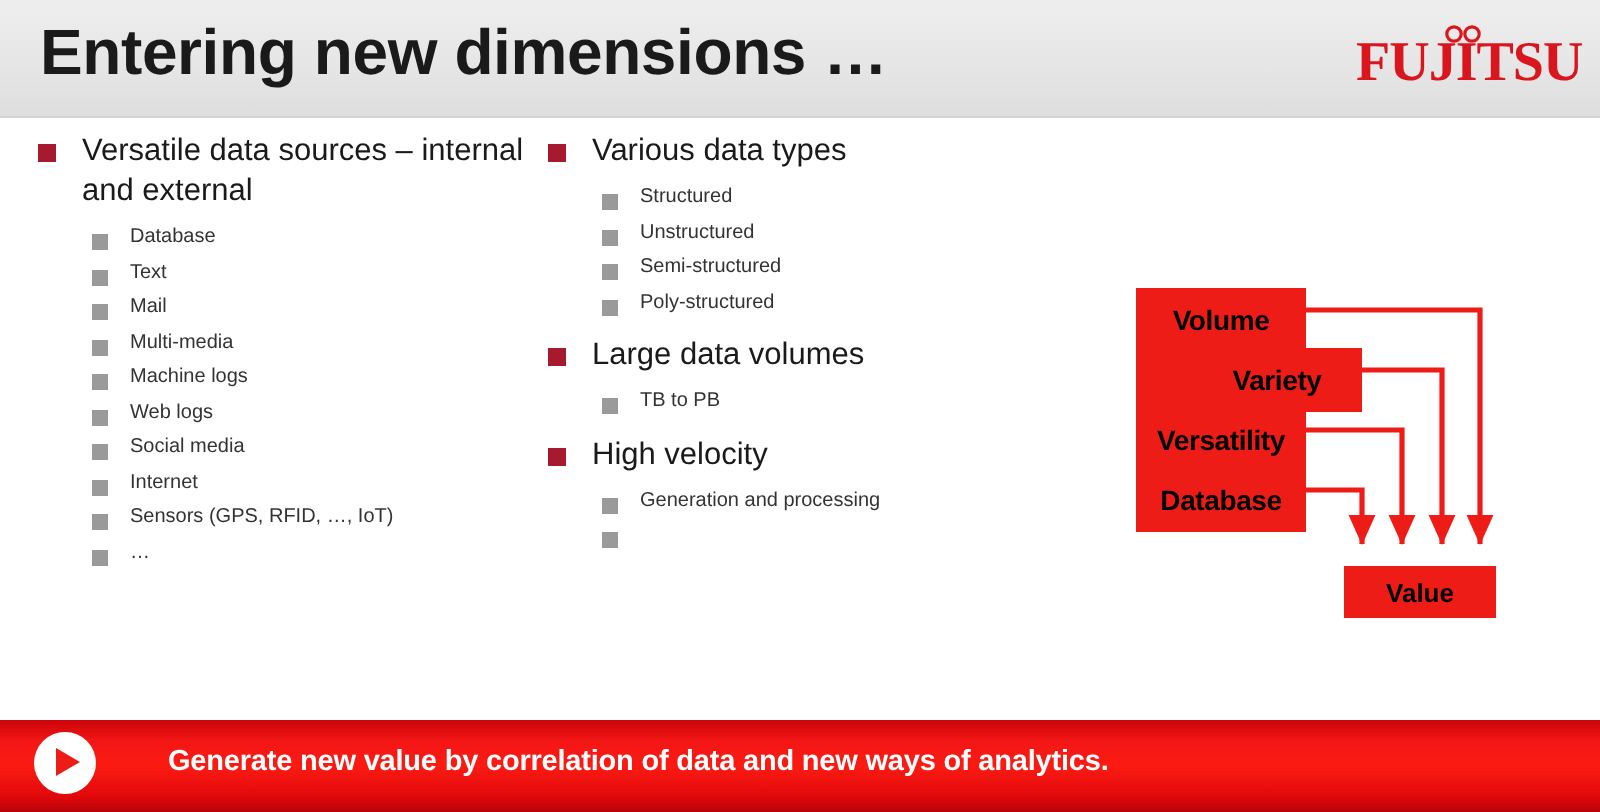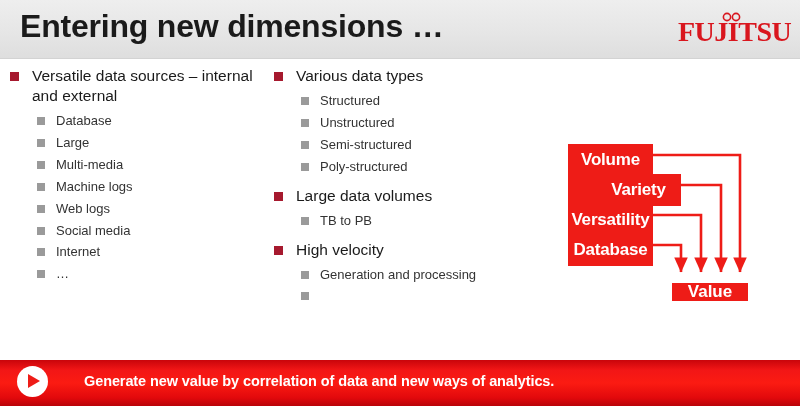--- a/index.html
+++ b/index.html
@@ -41,21 +41,21 @@
     white-space:nowrap;
     font-family:"Liberation Serif", serif;
   }
   .logo-mark{
     position:absolute;left:44px;top:0px;
     width:22px;height:10px;
   }
 
   
   .col{position:absolute;top:66px;}
-  .col-a{left:8px;width:250px;}
+  .col-a{left:17px;width:250px;}
   .col-b{left:272px;width:250px;}
 
   ul.lvl1{list-style:none;margin:0;padding:0;}
   ul.lvl2{list-style:none;margin:0 0 0 0;padding:0;}
 
   li.l1{
     position:relative;
     padding-left:24px;
     margin:0 0 6px 0;
     font-size:15.5px;
@@ -63,51 +63,51 @@
     line-height:1.30;
   }
   li.l1 > .bullet{
     position:absolute;left:2px;top:6px;
     width:9px;height:9px;background:#a6192e;
   }
   li.l2{
     position:relative;
     padding-left:24px;
     margin:0 0 3px 0;
-    font-size:13px;
+    font-size:10px;
     color:#333333;
     line-height:1.45;
   }
   li.l2 > .bullet{
     position:absolute;left:5px;top:5px;
     width:8px;height:8px;background:#9a9a9a;
   }
   .sub-wrap{margin-top:5px;margin-bottom:8px;margin-left:24px;}
   .grp{margin-bottom:9px;}
 
   
   .diagram{
     position:absolute;left:540px;top:120px;
     width:260px;height:215px;
   }
   .vbox{
     position:absolute;
     width:85px;height:32px;
     background:#ee1c17;
-    color:#ffffff;
-    font-size:17px;font-weight:700;
+    color:#000000;
+    font-size:14px;font-weight:700;
     display:flex;align-items:center;justify-content:center;
     letter-spacing:-0.2px;
   }
   .valuebox{
     position:absolute;
-    width:76px;height:18px;
+    width:76px;height:26px;
     background:#ee1c17;
-    color:#ffffff;
-    font-size:17px;font-weight:700;
+    color:#000000;
+    font-size:13px;font-weight:700;
     display:flex;align-items:center;justify-content:center;
   }
   .diagram svg{position:absolute;left:0;top:0;}
 
   
   .banner{
     position:absolute;left:0;bottom:0;width:800px;height:46px;
     background:linear-gradient(180deg,#c9050b 0%,#f21616 22%,#fb1b12 50%,#e2090c 82%,#b90309 100%);
   }
   .banner-text{
@@ -147,27 +147,28 @@
   <div class="col col-a">
     <ul class="lvl1">
       <li class="l1">
         <span class="bullet"></span>
         <span>Versatile data sources – internal and external</span>
       </li>
     </ul>
     <div class="sub-wrap">
       <ul class="lvl2">
         <li class="l2"><span class="bullet"></span><span>Database</span></li>
-        <li class="l2"><span class="bullet"></span><span>Large</span></li>
+        <li class="l2"><span class="bullet"></span><span>Text</span></li>
+        <li class="l2"><span class="bullet"></span><span>Mail</span></li>
         <li class="l2"><span class="bullet"></span><span>Multi-media</span></li>
         <li class="l2"><span class="bullet"></span><span>Machine logs</span></li>
         <li class="l2"><span class="bullet"></span><span>Web logs</span></li>
         <li class="l2"><span class="bullet"></span><span>Social media</span></li>
         <li class="l2"><span class="bullet"></span><span>Internet</span></li>
-        <li class="l2"><span class="bullet"></span></li>
+        <li class="l2"><span class="bullet"></span><span>Sensors (GPS, RFID, …, IoT)</span></li>
         <li class="l2"><span class="bullet"></span><span>…</span></li>
       </ul>
     </div>
   </div>
 
   <div class="col col-b">
 
     <div class="grp">
       <ul class="lvl1">
         <li class="l1">

